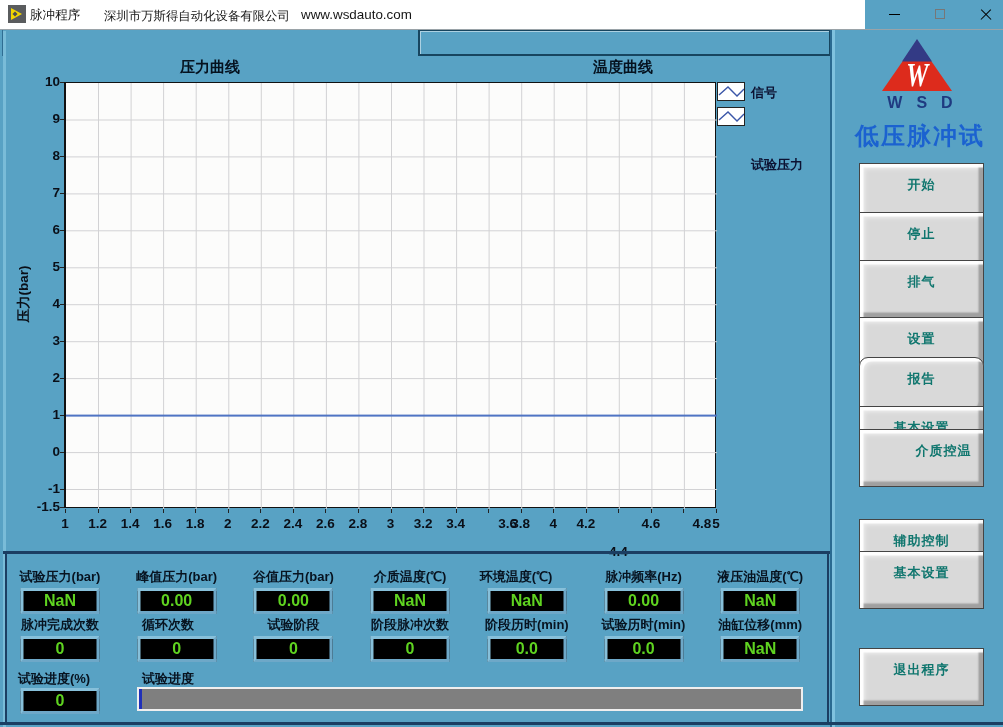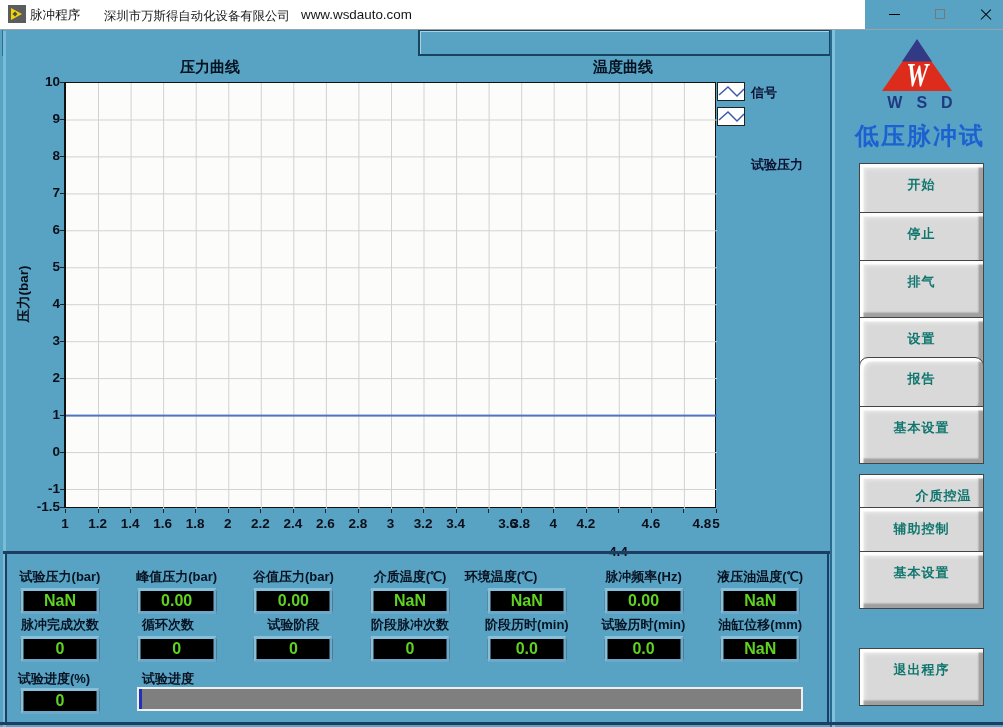--- a/index.html
+++ b/index.html
@@ -210,22 +210,22 @@
   </svg>
   <div id="wsd-letters">WSD</div>
   <div id="lowpulse">低压脉冲试</div>
 
   <div class="btn" style="top:134px;">开始</div>
   <div class="btn" style="top:182.5px;">停止</div>
   <div class="btn" style="top:231px;">排气</div>
   <div class="btn" style="top:288px;">设置</div>
   <div class="btn" style="top:328px;border-radius:9px;">报告</div>
   <div class="btn" style="top:376.5px;">基本设置</div>
-  <div class="btn" style="top:445px;padding-left:44px;">介质控温</div>
-  <div class="btn" style="top:478px;">辅助控制</div>
+  <div class="btn" style="top:400px;padding-left:44px;">介质控温</div>
+  <div class="btn" style="top:490px;">辅助控制</div>
   <div class="btn" style="top:522px;">基本设置</div>
   <div class="btn" style="top:619px;">退出程序</div>
 
   <div id="bp-top"></div>
     <div id="bp-left"></div>
     <div id="bp-right"></div>
     <div id="bp-bot"></div>
   <div id="panelcontent">
       <div class="plab" style="left:60px; top:539px;">试验压力(bar)</div>
       <div class="lcd" style="left:60px; top:558.5px;">NaN</div>
@@ -236,21 +236,21 @@
       <div class="plab" style="left:168px; top:587px;">循环次数</div>
       <div class="lcd" style="left:176.7px; top:607px;">0</div>
       <div class="plab" style="left:293.4px; top:539px;">谷值压力(bar)</div>
       <div class="lcd" style="left:293.4px; top:558.5px;">0.00</div>
       <div class="plab" style="left:293.4px; top:587px;">试验阶段</div>
       <div class="lcd" style="left:293.4px; top:607px;">0</div>
       <div class="plab" style="left:410px; top:539px;">介质温度(℃)</div>
       <div class="lcd" style="left:410px; top:558.5px;">NaN</div>
       <div class="plab" style="left:410px; top:587px;">阶段脉冲次数</div>
       <div class="lcd" style="left:410px; top:607px;">0</div>
-      <div class="plab" style="left:501px; top:539px;">环境温度(℃)</div>
+      <div class="plab" style="left:516px; top:539px;">环境温度(℃)</div>
       <div class="lcd" style="left:526.8px; top:558.5px;">NaN</div>
       <div class="plab" style="left:526.8px; top:587px;">阶段历时(min)</div>
       <div class="lcd" style="left:526.8px; top:607px;">0.0</div>
       <div class="plab" style="left:643.5px; top:539px;">脉冲频率(Hz)</div>
       <div class="lcd" style="left:643.5px; top:558.5px;">0.00</div>
       <div class="plab" style="left:643.5px; top:587px;">试验历时(min)</div>
       <div class="lcd" style="left:643.5px; top:607px;">0.0</div>
       <div class="plab" style="left:760.2px; top:539px;">液压油温度(℃)</div>
       <div class="lcd" style="left:760.2px; top:558.5px;">NaN</div>
       <div class="plab" style="left:760.2px; top:587px;">油缸位移(mm)</div>

